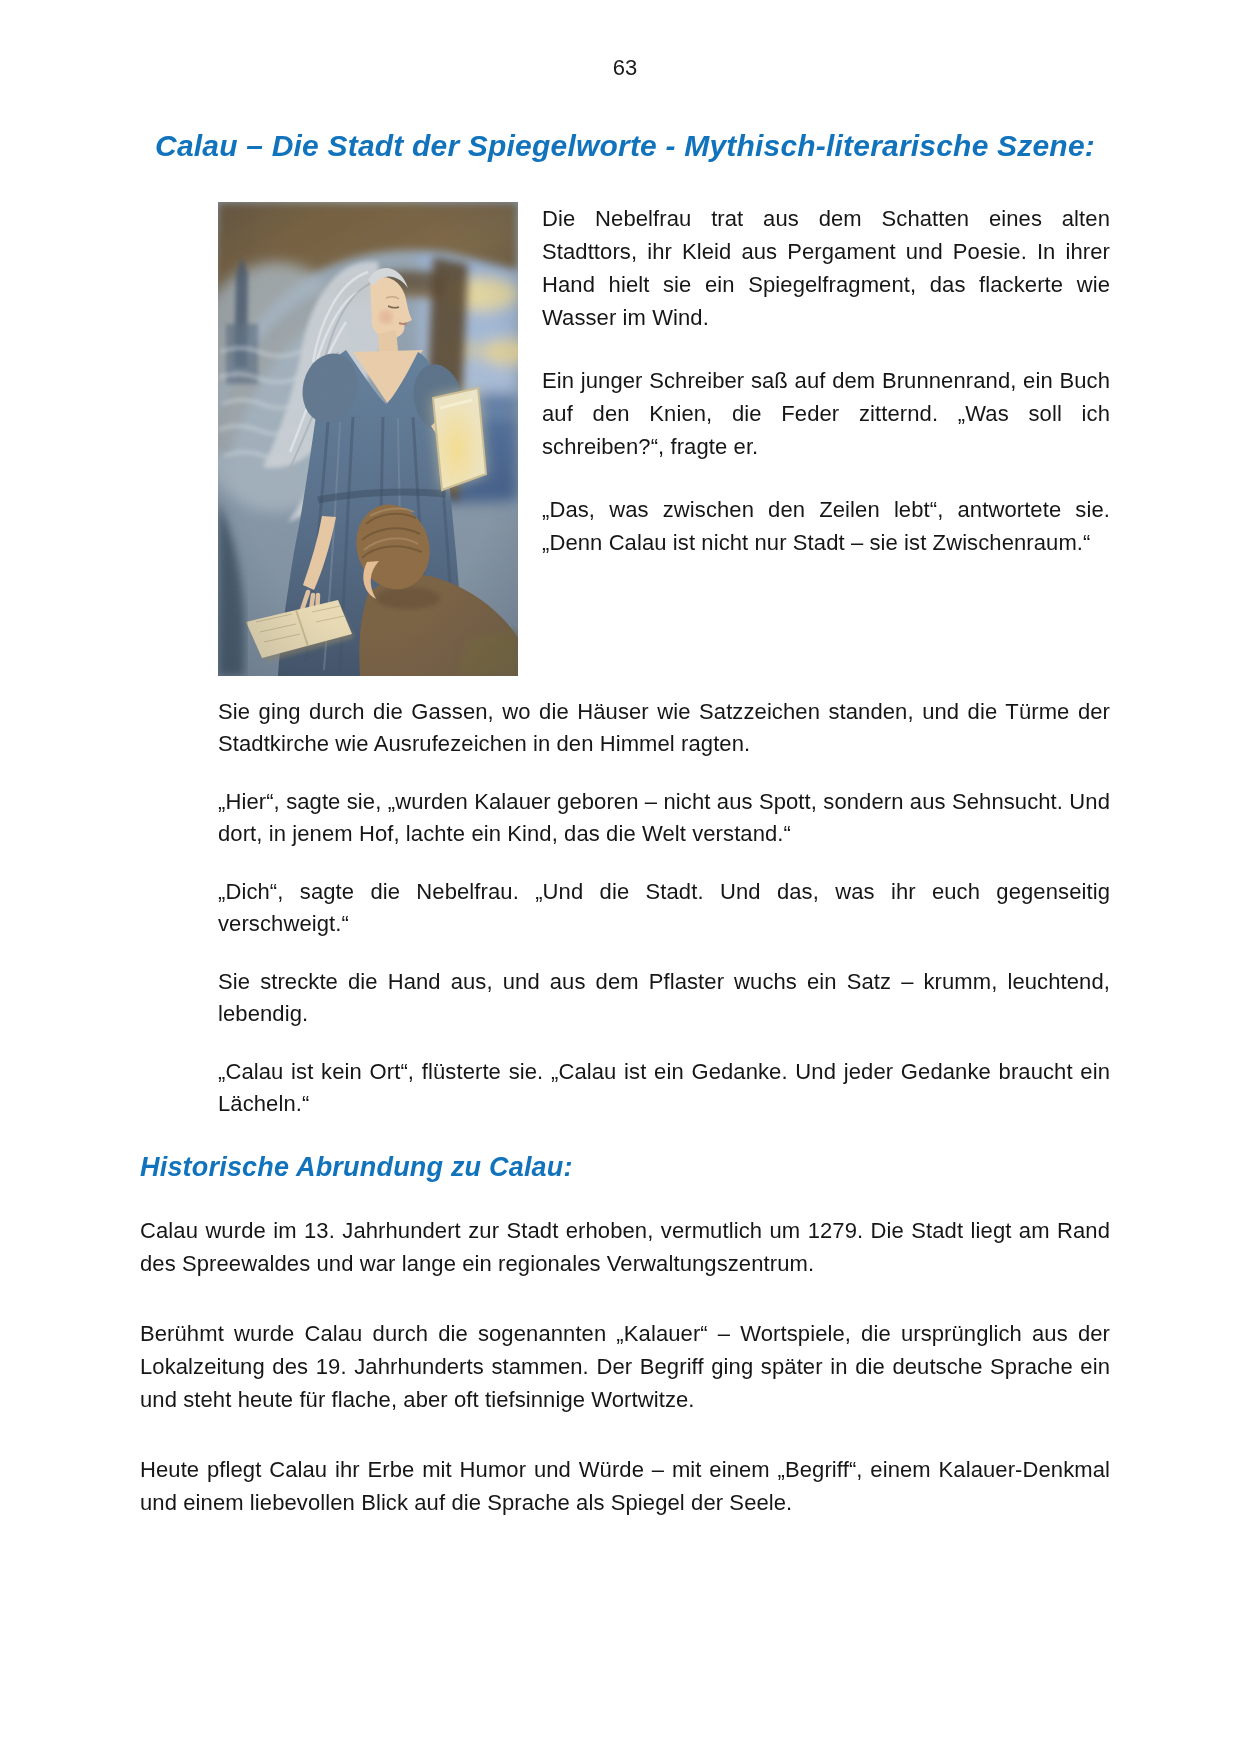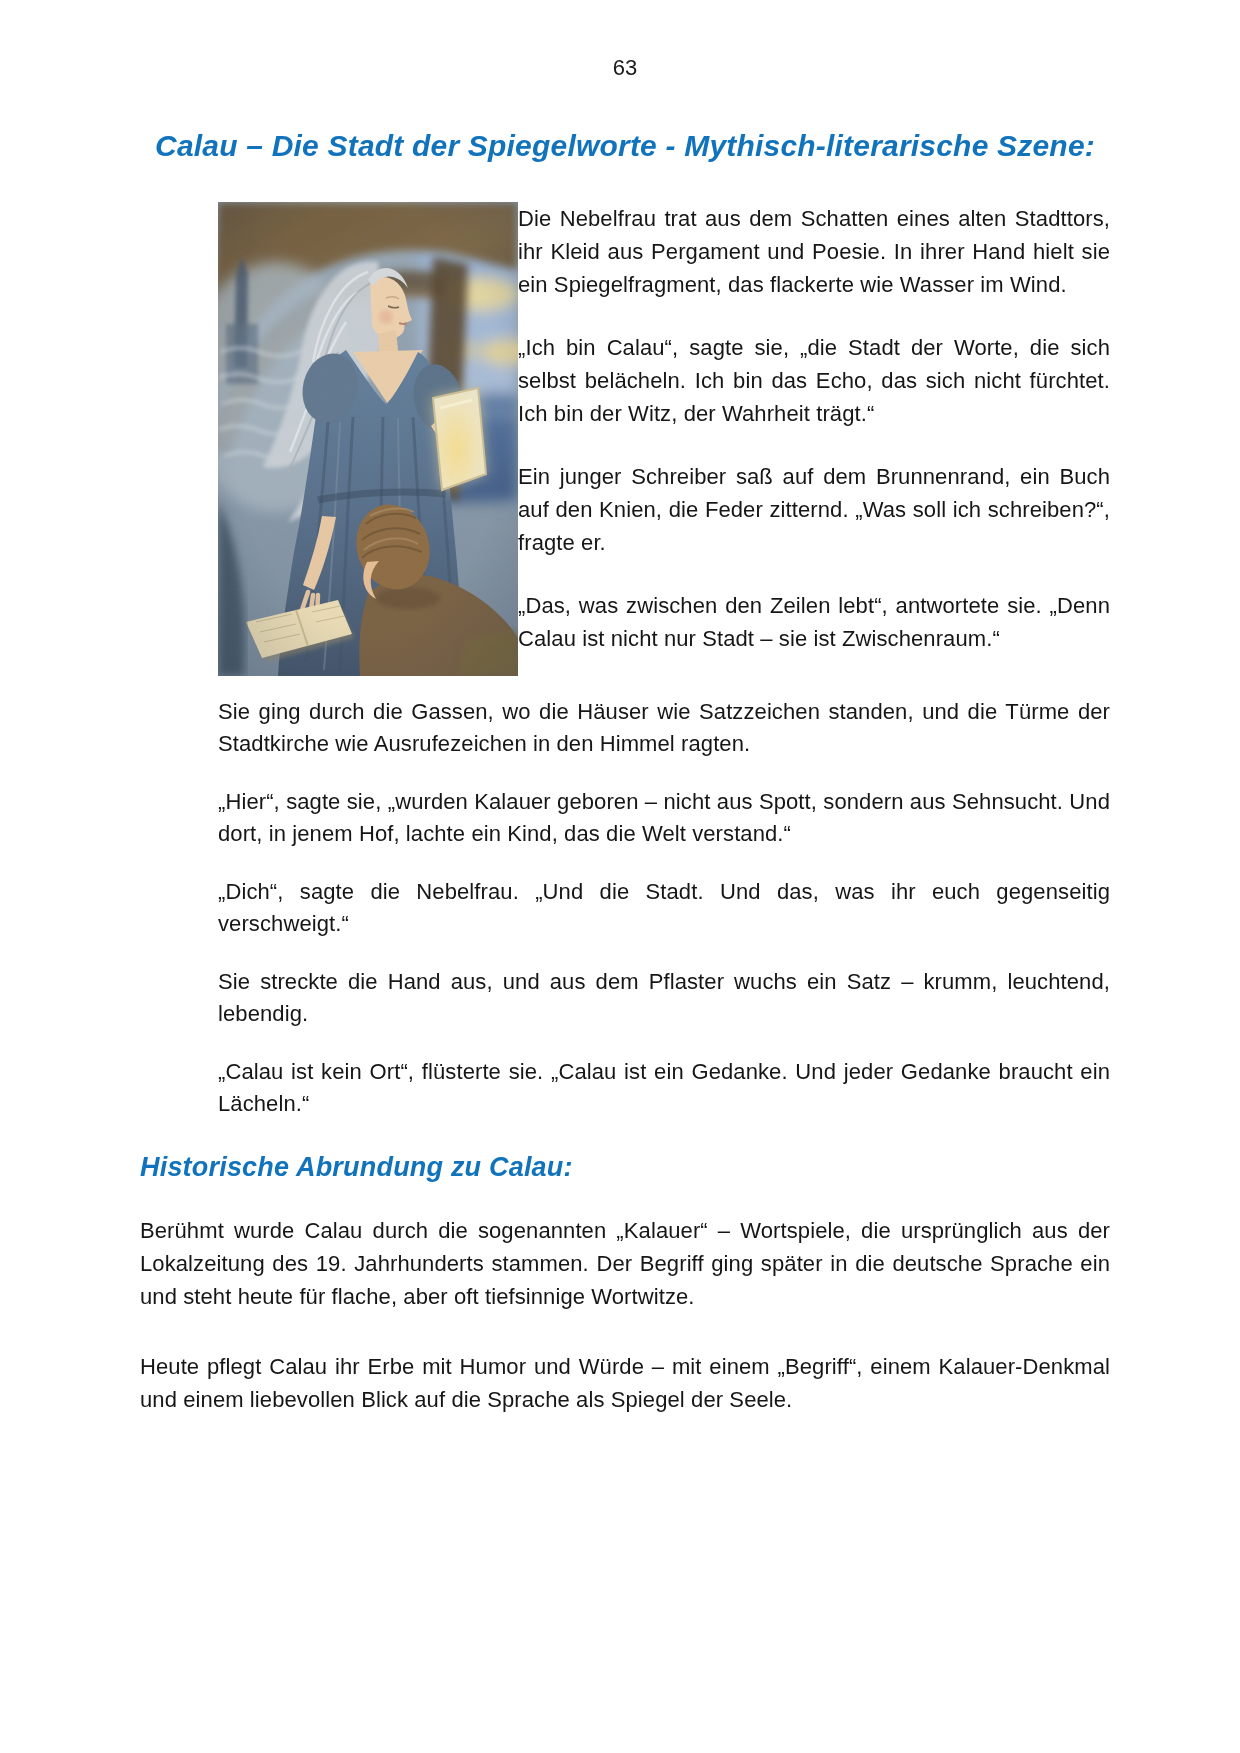--- a/index.html
+++ b/index.html
@@ -31,21 +31,21 @@
   h2.sec-title{
     margin:30px 0 30px 0;
     font-size:27px;line-height:34px;
     font-style:italic;font-weight:bold;
     color:#1273bd;
     letter-spacing:.2px;
   }
   .scene{margin-left:78px;}
   .scene-row{
     display:flex;
-    gap:0;
+    gap:24px;
     margin-top:38px;
     align-items:flex-start;
   }
   .scene-figure{
     flex:none;
     width:300px;height:474px;
     margin:0;
   }
   .scene-figure svg{display:block;width:300px;height:474px;}
   .scene-side{flex:1;}
@@ -236,35 +236,35 @@
           <path d="M0,300 C20,340 30,400 26,474 L0,474 Z" fill="#3e5162" opacity="0.85" filter="url(#b4)"></path>
           <path d="M250,440 C270,430 290,428 300,430 L300,474 L240,474 Z" fill="#7a6a3c" opacity="0.8" filter="url(#b4)"></path>
 
           <rect width="300" height="474" fill="url(#vig)"></rect>
           <rect width="300" height="474" filter="url(#grain)" opacity="0.55"></rect>
         </svg>
       </figure>
 
       <div class="scene-side">
         <p class="body-p">Die Nebelfrau trat aus dem Schatten eines alten Stadttors, ihr Kleid aus Pergament und Poesie. In ihrer Hand hielt sie ein Spiegelfragment, das flackerte wie Wasser im Wind.</p>
-        <p class="body-p">„Ich bin Calau“, sagte sie, „die Stadt der Worte, die sich selbst belächeln. Ich bin das Echo, das sich nicht fürchtet. Ich bin der Witz, der Wahrheit trägt.“</p>
         <p class="body-p">Ein junger Schreiber saß auf dem Brunnenrand, ein Buch auf den Knien, die Feder zitternd. „Was soll ich schreiben?“, fragte er.</p>
         <p class="body-p">„Das, was zwischen den Zeilen lebt“, antwortete sie. „Denn Calau ist nicht nur Stadt – sie ist Zwischenraum.“</p>
       </div>
     </div>
 
     <div class="scene-below">
       <p class="body-p">Sie ging durch die Gassen, wo die Häuser wie Satzzeichen standen, und die Türme der Stadtkirche wie Ausrufezeichen in den Himmel ragten.</p>
       <p class="body-p">„Hier“, sagte sie, „wurden Kalauer geboren – nicht aus Spott, sondern aus Sehnsucht. Und dort, in jenem Hof, lachte ein Kind, das die Welt verstand.“</p>
       <p class="body-p">„Dich“, sagte die Nebelfrau. „Und die Stadt. Und das, was ihr euch gegenseitig verschweigt.“</p>
       <p class="body-p">Sie streckte die Hand aus, und aus dem Pflaster wuchs ein Satz – krumm, leuchtend, lebendig.</p>
       <p class="body-p">„Calau ist kein Ort“, flüsterte sie. „Calau ist ein Gedanke. Und jeder Gedanke braucht ein Lächeln.“</p>
     </div>
   </div>
 
   <h2 class="sec-title">Historische Abrundung zu Calau:</h2>
 
   <div class="hist">
+    <p class="body-p">Calau wurde im 13. Jahrhundert zur Stadt erhoben, vermutlich um 1279. Die Stadt liegt am Rand des Spreewaldes und war lange ein regionales Verwaltungszentrum.</p>
     <p class="body-p">Berühmt wurde Calau durch die sogenannten „Kalauer“ – Wortspiele, die ursprünglich aus der Lokalzeitung des 19. Jahrhunderts stammen. Der Begriff ging später in die deutsche Sprache ein und steht heute für flache, aber oft tiefsinnige Wortwitze.</p>
     <p class="body-p">Heute pflegt Calau ihr Erbe mit Humor und Würde – mit einem „Begriff“, einem Kalauer-Denkmal und einem liebevollen Blick auf die Sprache als Spiegel der Seele.</p>
   </div>
 
 </div>
 
 </body></html>

